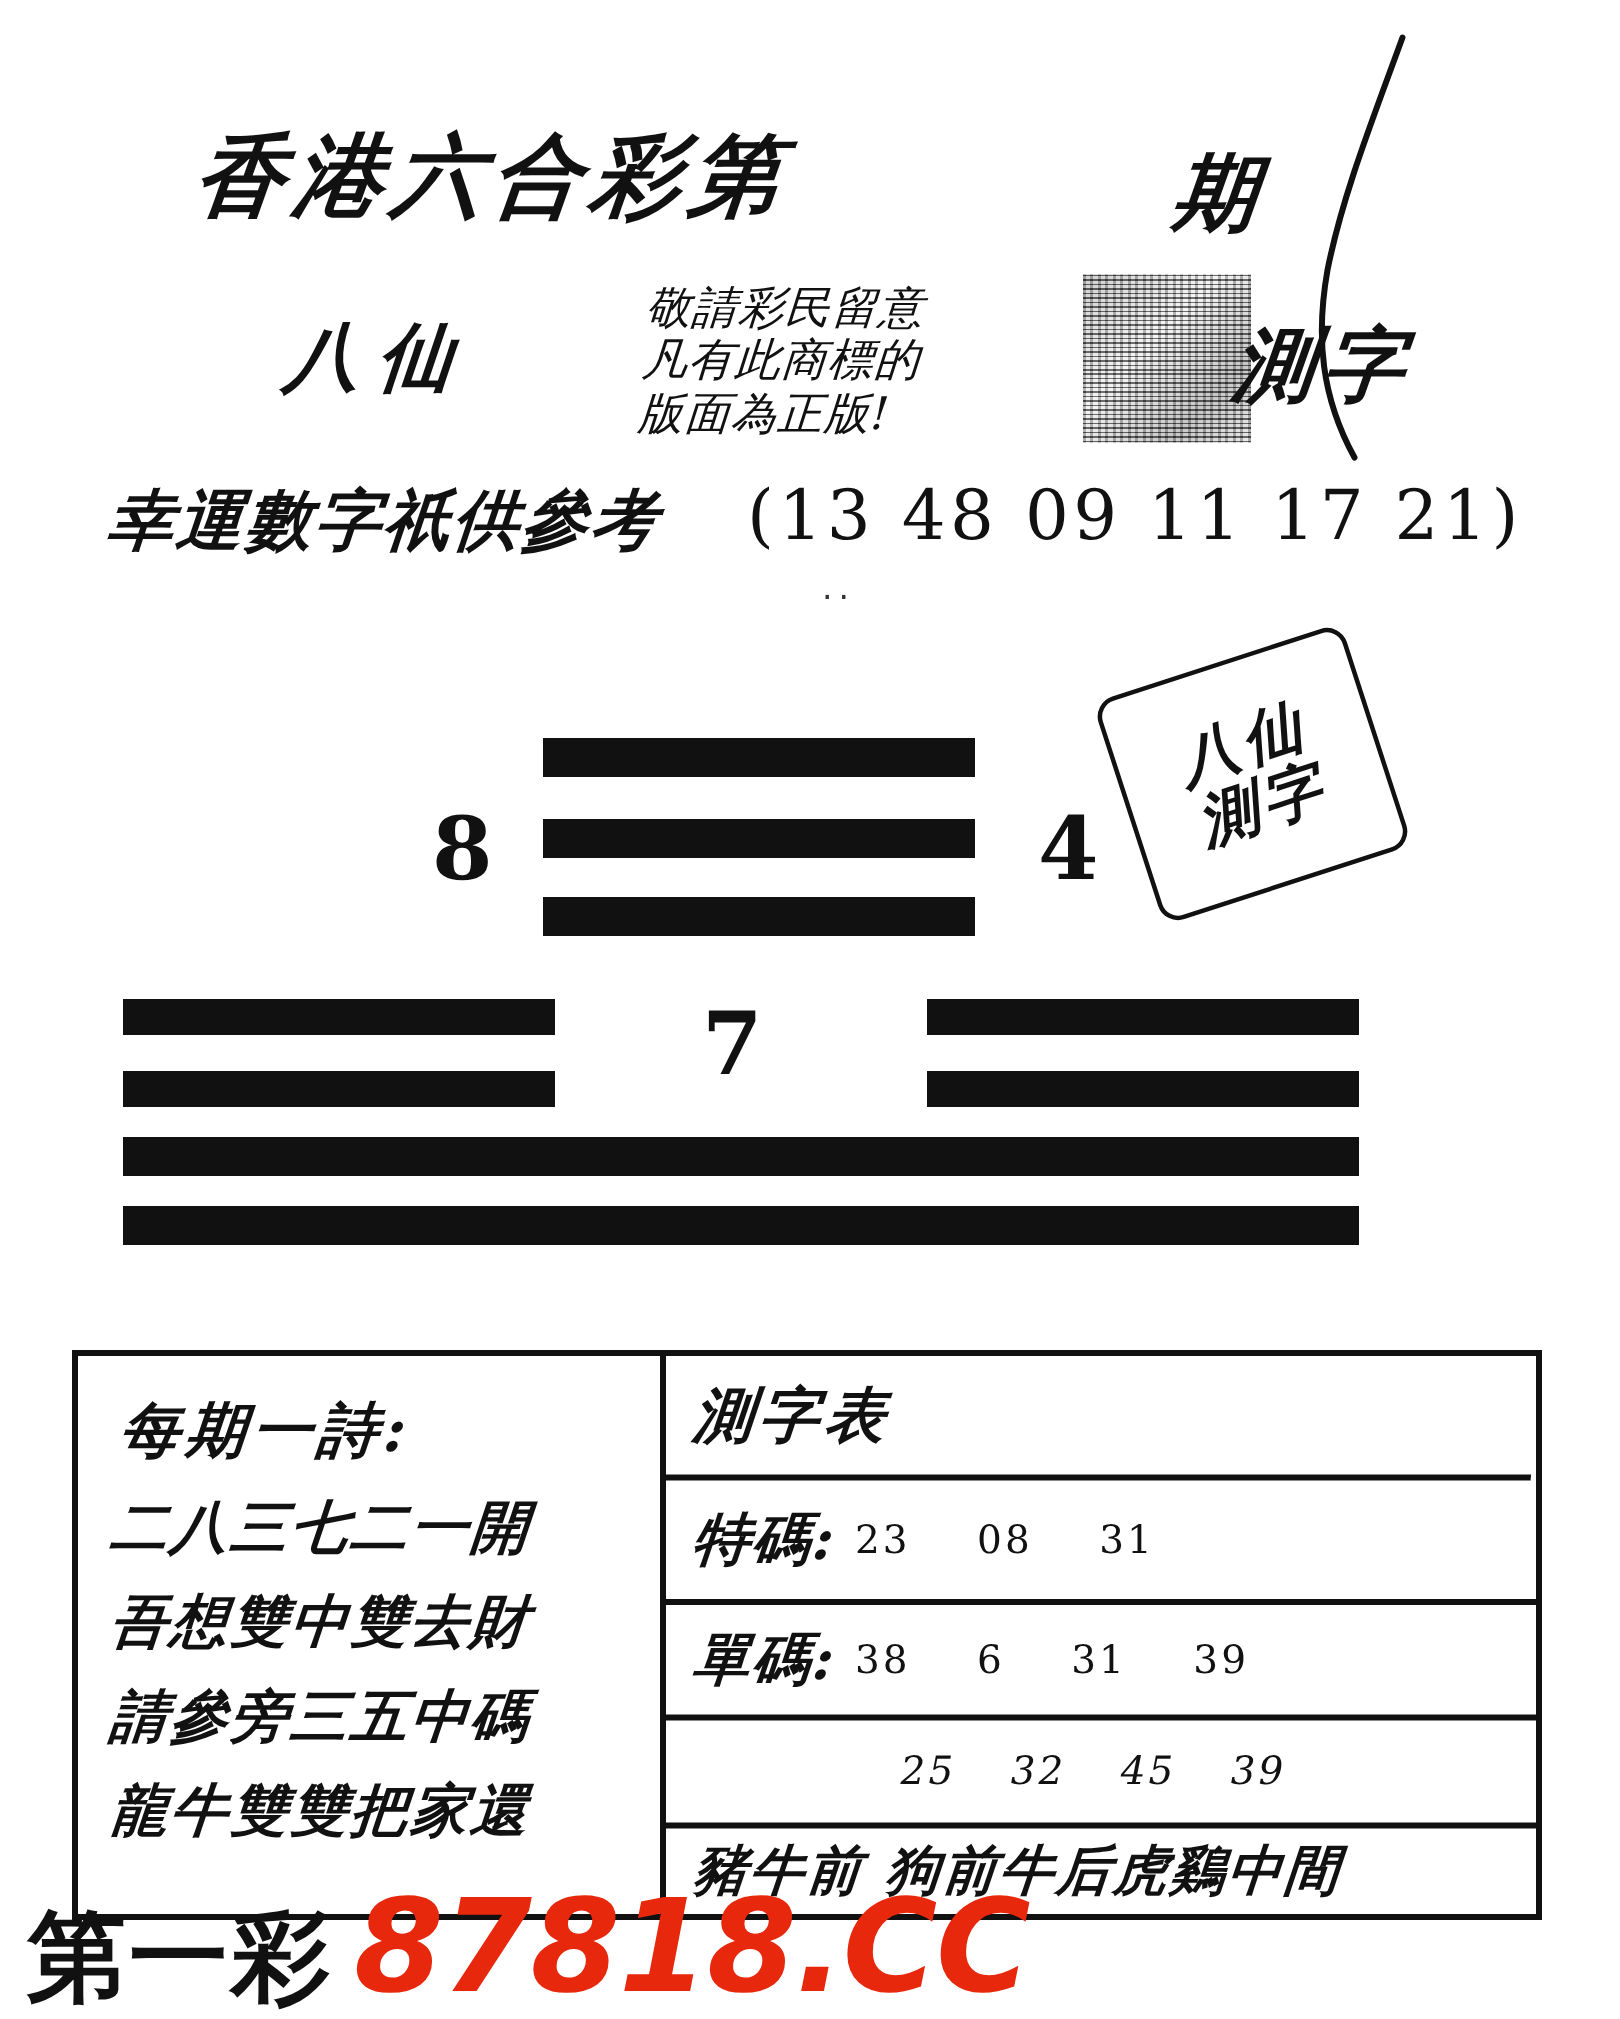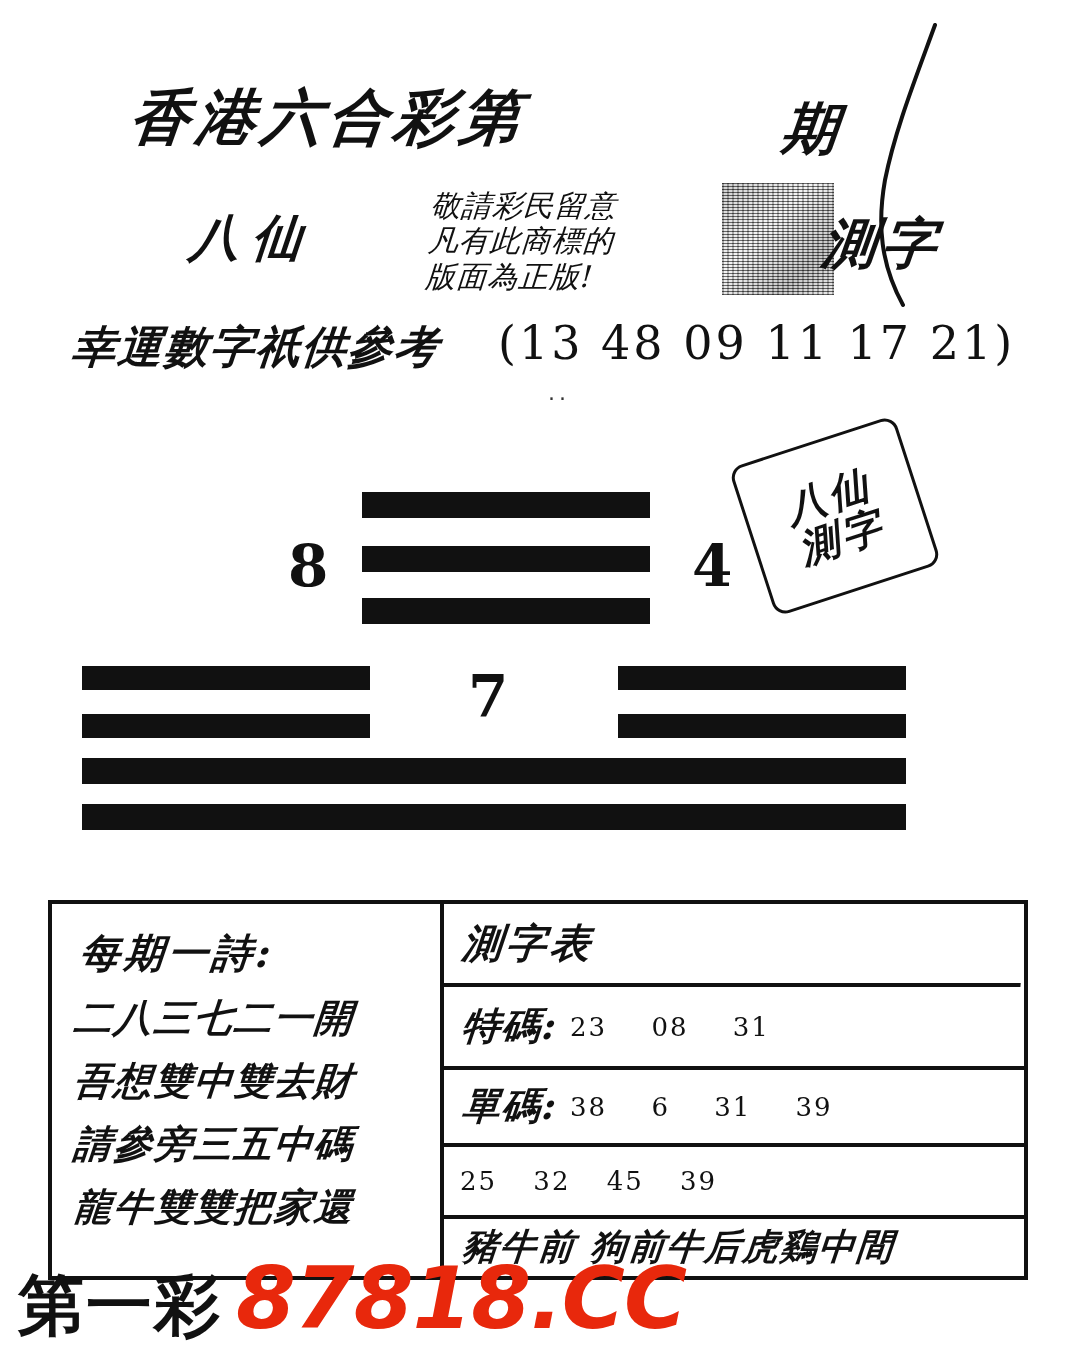--- a/index.html
+++ b/index.html
@@ -226,21 +226,21 @@
     box-sizing: border-box;
     display: flex;
     align-items: center;
     padding-left: 18px;
     font-family: "DejaVu Serif", serif;
   }
   .rrow:last-child { border-bottom: none; }
   .r-h { height: 84px; font-size: 40px; font-weight: bold; font-style: italic; letter-spacing: 4px; transform: skewX(-5deg); }
   .r-1 { height: 84px; }
   .r-2 { height: 78px; }
-  .r-3 { height: 72px; padding-left: 16px; }
+  .r-3 { height: 72px; justify-content: center; padding-left: 16px; font-style: italic; }
   .r-4 { height: 58px; }
   .rlabel {
     font-size: 38px;
     font-weight: bold;
     font-style: italic;
     letter-spacing: 2px;
     transform: skewX(-5deg);
     margin-right: 12px;
     white-space: nowrap;
   }

